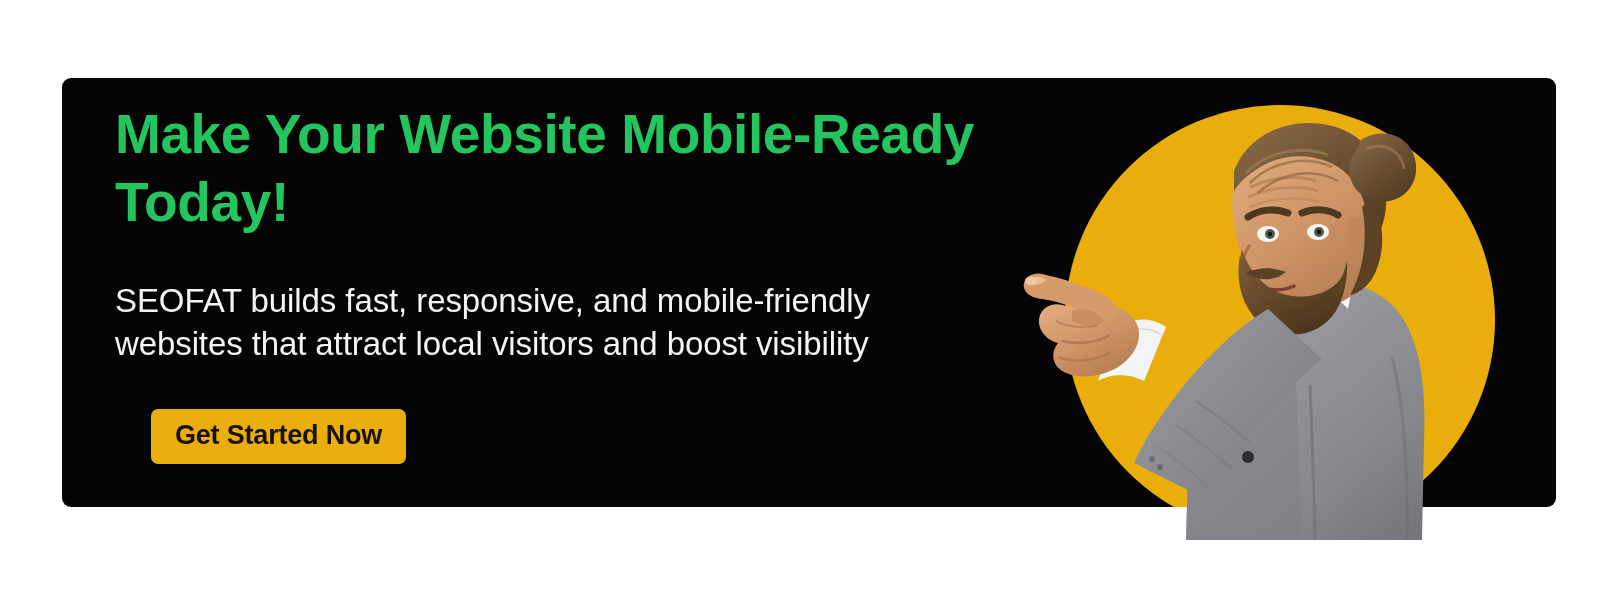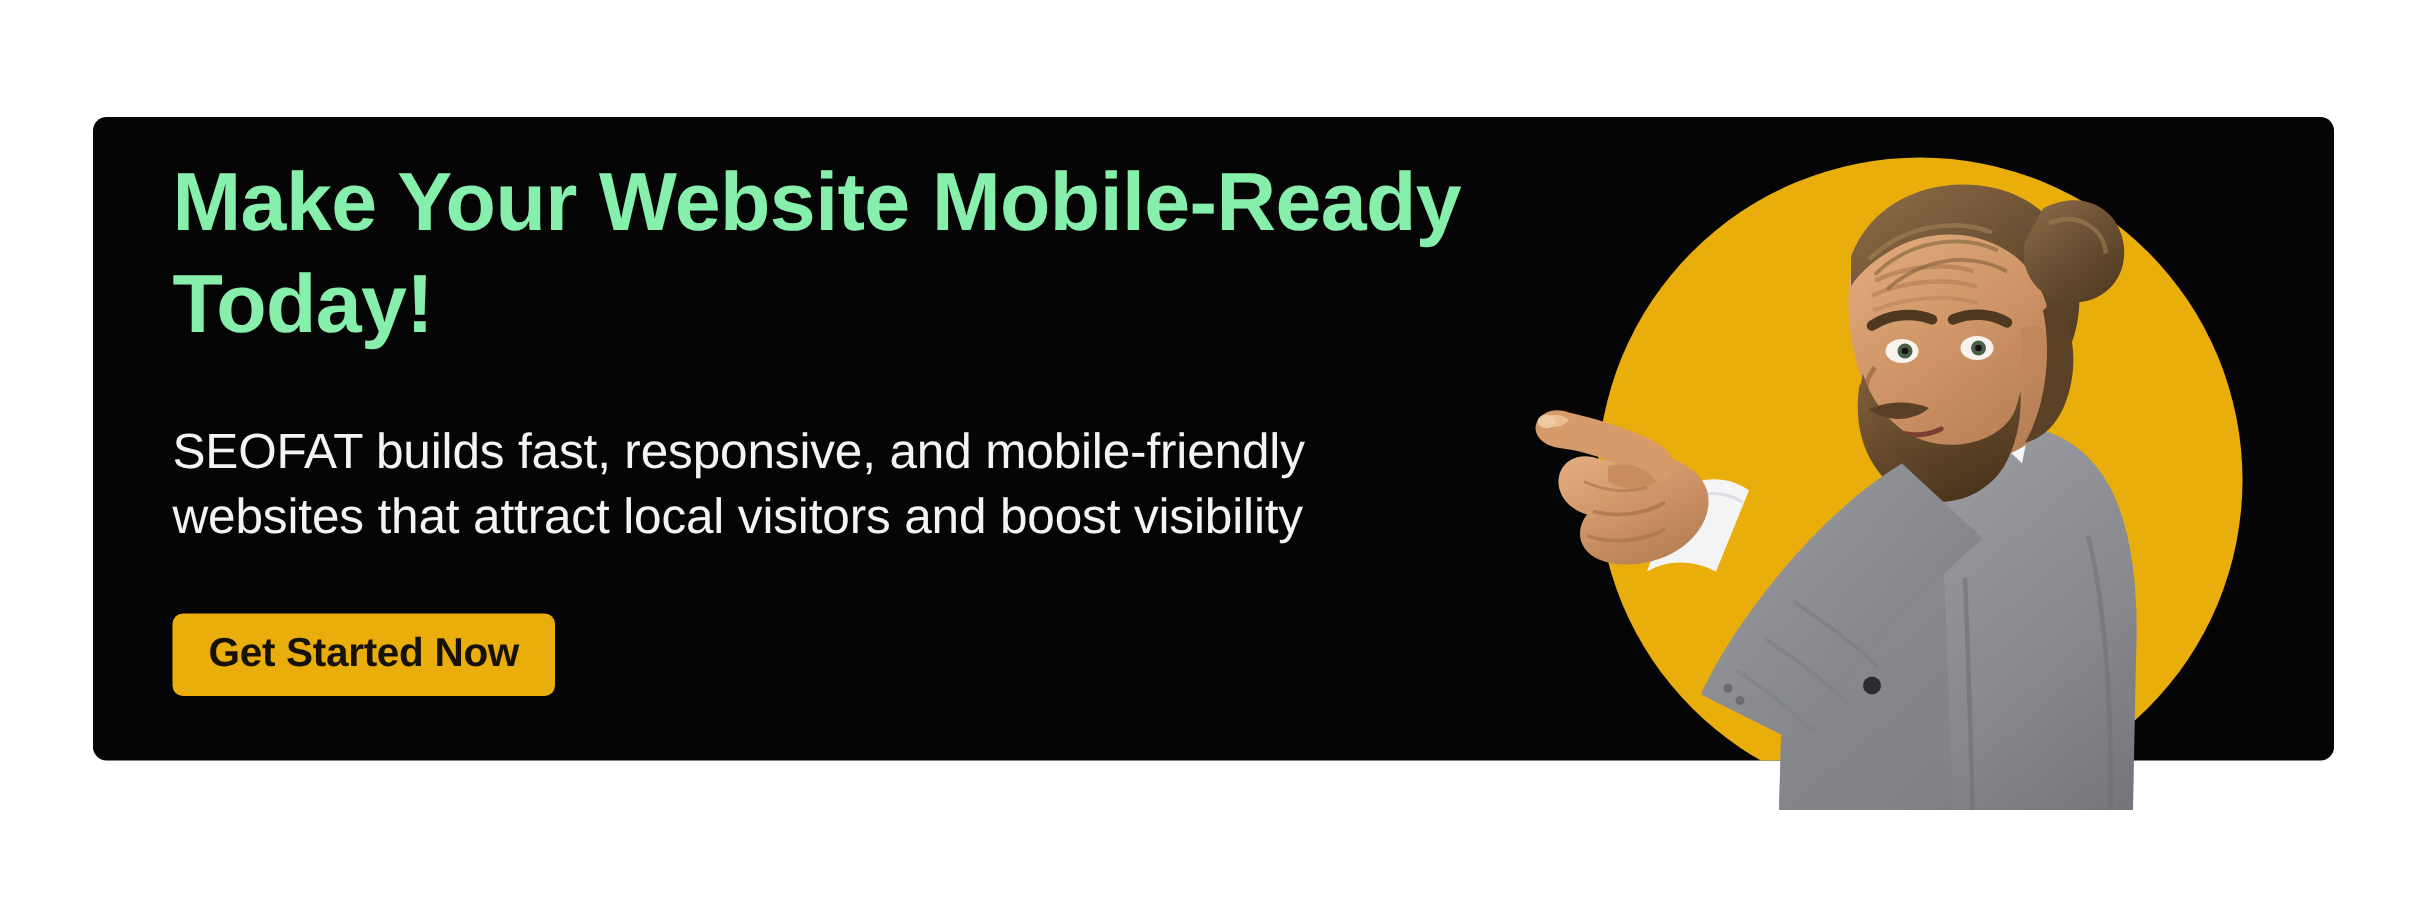--- a/index.html
+++ b/index.html
@@ -61,21 +61,21 @@
     position: absolute;
     left: 53px;       
     top: 22px;
     width: 920px;
   }
 
   .headline {
     font-size: 55px;
     line-height: 68px;
     font-weight: 700;
-    color: #86efac;
+    color: #22c55e;
     letter-spacing: -0.4px;
     white-space: pre-line;
   }
 
   .subhead {
     margin-top: 43px;
     font-size: 33px;
     line-height: 43px;
     font-weight: 400;
     color: #f4f4f4;
@@ -90,20 +90,21 @@
     background: #EAAE0C;
     color: #161208;
     font-size: 27px;
     font-weight: 700;
     line-height: 1;
     letter-spacing: -0.2px;
     border: none;
     border-radius: 7px;
     cursor: pointer;
     font-family: "Liberation Sans", sans-serif;
+    margin-left: 36px;
   }
 
   
   .person {
     position: absolute;
     left: 1010px;   
     top: 95px;
     width: 480px;
     height: 445px;
     pointer-events: none;

